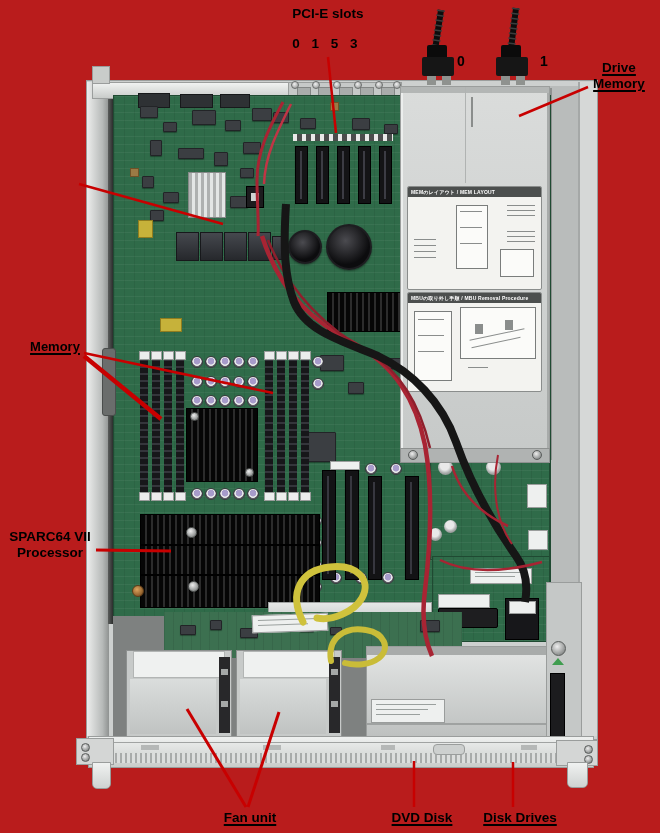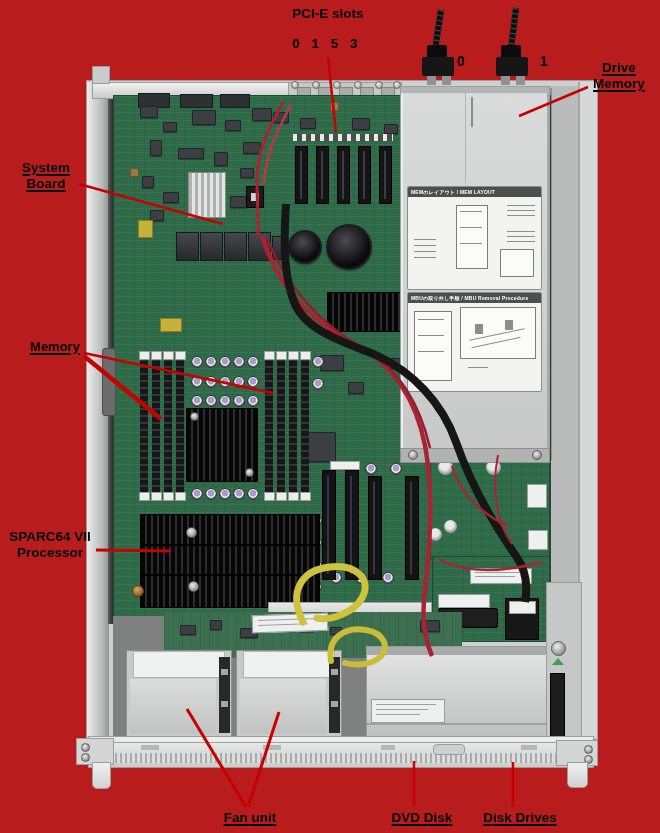--- a/index.html
+++ b/index.html
@@ -380,24 +380,20 @@
   </svg>
 
   <div class="lbl" style="left:268px;top:6px;width:120px;font-size:13.5px">PCI-E slots</div>
   <div class="lbl" style="left:272px;top:36px;width:110px;font-size:13.5px;letter-spacing:4px">0 1 5 3</div>
   <div class="lbl" style="left:452px;top:53px;width:18px;font-size:14px">0</div>
   <div class="lbl" style="left:535px;top:53px;width:18px;font-size:14px">1</div>
   <div class="lbl" style="left:586px;top:60px;width:66px;font-size:13.5px">
     <span class="ul blk">Drive</span>
     <span class="ul blk">Memory</span>
   </div>
-  <div class="lbl" style="left:8px;top:160px;width:76px;font-size:13.5px">
-    <span class="ul blk">System</span>
-    <span class="ul blk">Board</span>
-  </div>
   <div class="lbl ul" style="left:20px;top:339px;width:70px;font-size:13px">Memory</div>
   <div class="lbl" style="left:2px;top:529px;width:96px;font-size:13.5px">
     <span class="blk">SPARC64 VII</span>
     <span class="blk">Processor</span>
   </div>
   <div class="lbl ul" style="left:206px;top:810px;width:88px;font-size:13.5px">Fan unit</div>
   <div class="lbl ul" style="left:380px;top:810px;width:84px;font-size:13.5px">DVD Disk</div>
   <div class="lbl ul" style="left:475px;top:810px;width:90px;font-size:13.5px">Disk Drives</div>
 
 </div>

